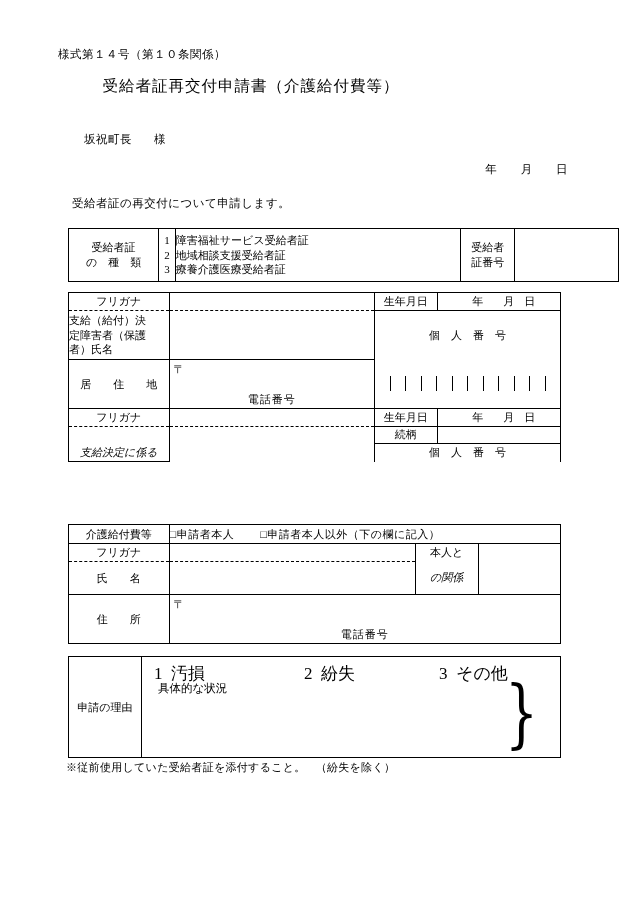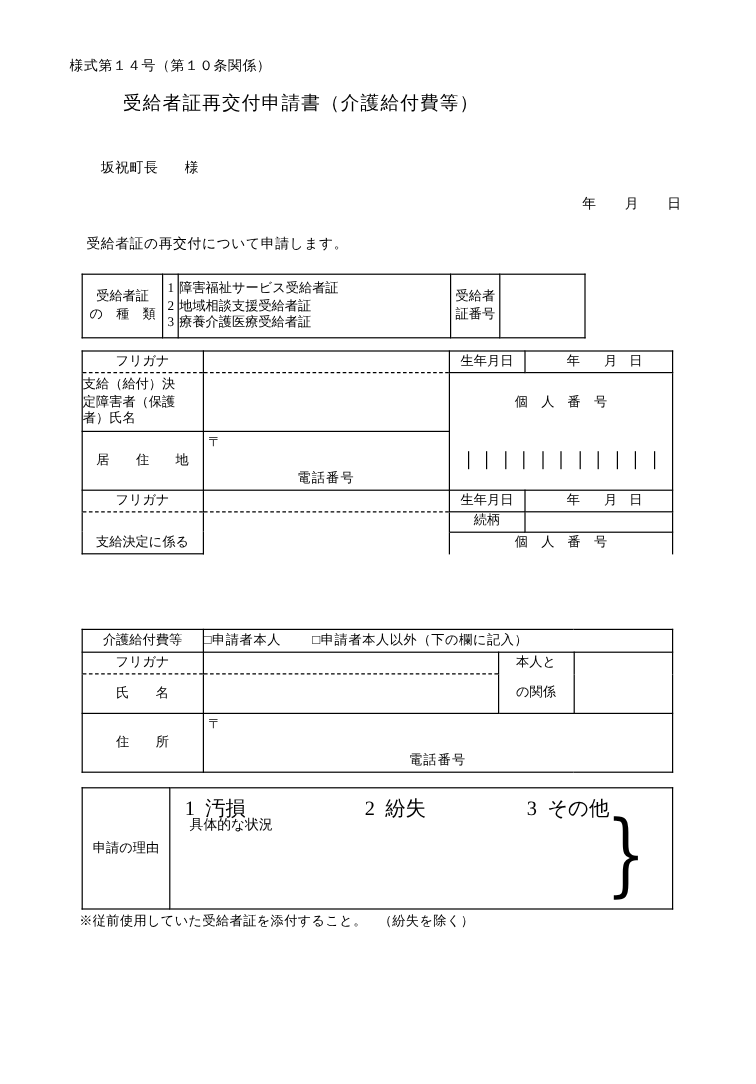--- a/index.html
+++ b/index.html
@@ -73,26 +73,26 @@
   table.f td {
     border: 1px solid #000;
     padding: 0;
     vertical-align: middle;
     line-height: 1.35;
   }
   .c { text-align: center; }
   .l { text-align: left; }
   .pad { padding: 2px 4px; }
   .nb-b { border-bottom: none !important; }
-  .nb-t { border-top: none !important; }
+  .nb-t { border-top: none !important; font-style: italic; }
   .dash-b { border-bottom: 1px dashed #000 !important; }
   .dash-t { border-top: 1px dashed #000 !important; }
 
   
-  #t-kind { left: 68px; top: 228px; width: 420px; }
+  #t-kind { left: 68px; top: 228px; width: 551px; }
   #t-kind .lab { width: 80px; height: 52px; }
   #t-kind .nums { width: 14px; }
   #t-kind .items { width: 255px; }
   #t-kind .numlab { width: 48px; }
   #t-kind .numval { width: 92px; }
   .klines div { white-space: nowrap; }
 
   
   #t-person { left: 68px; top: 292px; width: 493px; }
   #t-person .lbl { width: 100px; }

